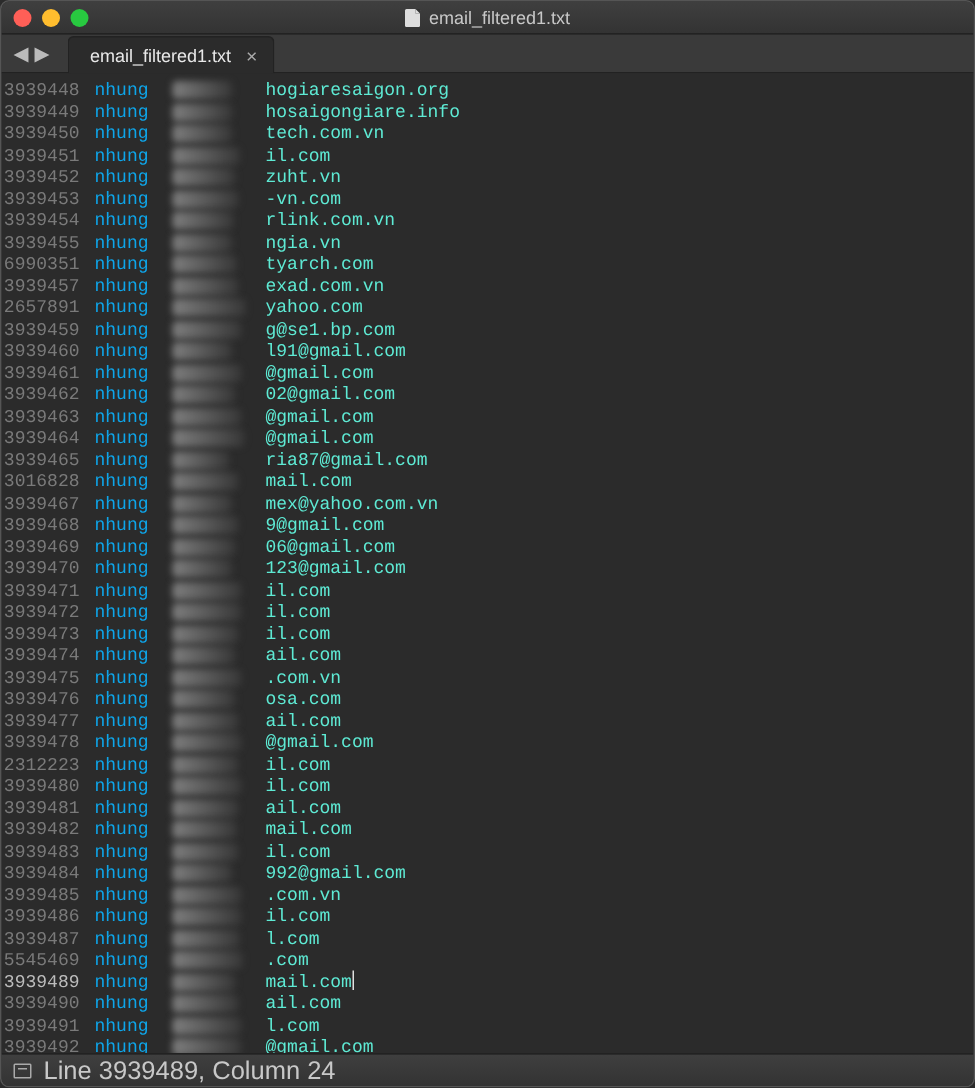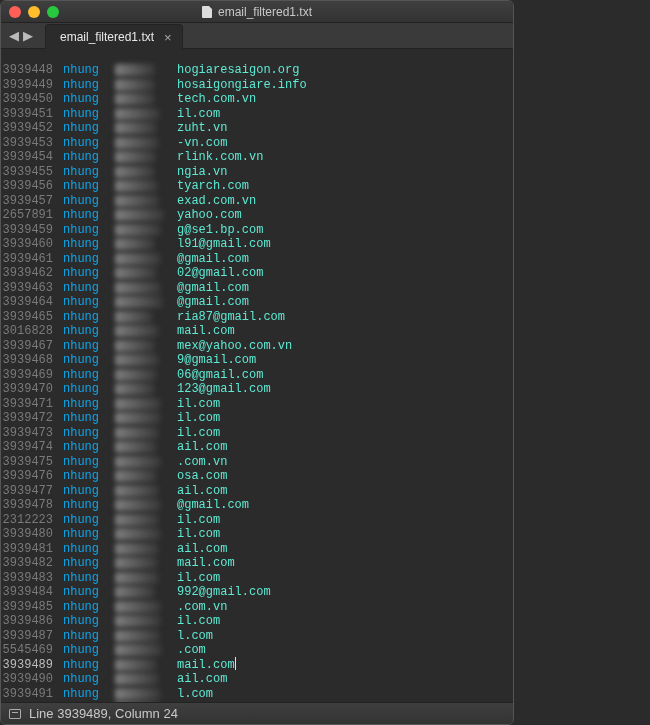--- a/index.html
+++ b/index.html
@@ -5,21 +5,21 @@
   * { margin: 0; padding: 0; box-sizing: border-box; }
   body {
     font-family: "Helvetica Neue", Arial, sans-serif;
     background: #2b2b2b;
     width: 650px;
     height: 725px;
     overflow: hidden;
     position: relative;
   }
   .window {
-    width: 514px;
+    width: 650px;
     height: 725px;
     background: #2b2b2b;
     display: flex;
     flex-direction: column;
     border: 1px solid #555;
     border-radius: 6px;
     overflow: hidden;
   }
   .titlebar {
     height: 22px;
@@ -114,21 +114,20 @@
     background: #2b2b2b;
     overflow: hidden;
     font-family: Menlo, Consolas, "Courier New", monospace;
     font-size: 12px;
     color: #d6d6d6;
     position: relative;
   }
   .lines {
     padding: 4px 0 4px 0;
     line-height: 14.5px;
-    margin-top: 10px;
   }
   .line {
     display: flex;
     white-space: pre;
     height: 14.5px;
   }
   .ln {
     width: 62px;
     text-align: right;
     padding-right: 10px;
@@ -165,21 +164,21 @@
   .line.sel .ln { color: #bdbdbd; }
   .statusbar {
     height: 22px;
     background: linear-gradient(#3f3f3f, #333333);
     border-top: 1px solid #222;
     display: flex;
     align-items: center;
     gap: 8px;
     padding: 0 8px;
     color: #c8c8c8;
-    font-size: 13px;
+    font-size: 17px;
   }
   .status-icon {
     width: 12px; height: 10px;
     border: 1px solid #aaa;
     border-radius: 1px;
     position: relative;
   }
   .status-icon::after {
     content: "";
     position: absolute;
@@ -221,21 +220,21 @@
   <div class="editor">
     <div class="lines" id="lines">
         <div class="line"><span class="ln">3939448</span><span class="col1">nhung</span><span class="colmid"><span class="blur" style="width: 40px;"></span></span><span class="col3">hogiaresaigon.org</span></div>
         <div class="line"><span class="ln">3939449</span><span class="col1">nhung</span><span class="colmid"><span class="blur" style="width: 40px;"></span></span><span class="col3">hosaigongiare.info</span></div>
         <div class="line"><span class="ln">3939450</span><span class="col1">nhung</span><span class="colmid"><span class="blur" style="width: 40px;"></span></span><span class="col3">tech.com.vn</span></div>
         <div class="line"><span class="ln">3939451</span><span class="col1">nhung</span><span class="colmid"><span class="blur" style="width: 45px;"></span></span><span class="col3">il.com</span></div>
         <div class="line"><span class="ln">3939452</span><span class="col1">nhung</span><span class="colmid"><span class="blur" style="width: 42px;"></span></span><span class="col3">zuht.vn</span></div>
         <div class="line"><span class="ln">3939453</span><span class="col1">nhung</span><span class="colmid"><span class="blur" style="width: 44px;"></span></span><span class="col3">-vn.com</span></div>
         <div class="line"><span class="ln">3939454</span><span class="col1">nhung</span><span class="colmid"><span class="blur" style="width: 41px;"></span></span><span class="col3">rlink.com.vn</span></div>
         <div class="line"><span class="ln">3939455</span><span class="col1">nhung</span><span class="colmid"><span class="blur" style="width: 40px;"></span></span><span class="col3">ngia.vn</span></div>
-        <div class="line"><span class="ln">3939456</span><span class="col1">nhung</span><span class="colmid"><span class="blur" style="width: 43px;"></span></span><span class="col3">tyarch.com</span></div>
+        <div class="line"><span class="ln">6990351</span><span class="col1">nhung</span><span class="colmid"><span class="blur" style="width: 43px;"></span></span><span class="col3">tyarch.com</span></div>
         <div class="line"><span class="ln">3939457</span><span class="col1">nhung</span><span class="colmid"><span class="blur" style="width: 44px;"></span></span><span class="col3">exad.com.vn</span></div>
         <div class="line"><span class="ln">2657891</span><span class="col1">nhung</span><span class="colmid"><span class="blur" style="width: 49px;"></span></span><span class="col3">yahoo.com</span></div>
         <div class="line"><span class="ln">3939459</span><span class="col1">nhung</span><span class="colmid"><span class="blur" style="width: 46px;"></span></span><span class="col3">g@se1.bp.com</span></div>
         <div class="line"><span class="ln">3939460</span><span class="col1">nhung</span><span class="colmid"><span class="blur" style="width: 40px;"></span></span><span class="col3">l91@gmail.com</span></div>
         <div class="line"><span class="ln">3939461</span><span class="col1">nhung</span><span class="colmid"><span class="blur" style="width: 46px;"></span></span><span class="col3">@gmail.com</span></div>
         <div class="line"><span class="ln">3939462</span><span class="col1">nhung</span><span class="colmid"><span class="blur" style="width: 42px;"></span></span><span class="col3">02@gmail.com</span></div>
         <div class="line"><span class="ln">3939463</span><span class="col1">nhung</span><span class="colmid"><span class="blur" style="width: 46px;"></span></span><span class="col3">@gmail.com</span></div>
         <div class="line"><span class="ln">3939464</span><span class="col1">nhung</span><span class="colmid"><span class="blur" style="width: 48px;"></span></span><span class="col3">@gmail.com</span></div>
         <div class="line"><span class="ln">3939465</span><span class="col1">nhung</span><span class="colmid"><span class="blur" style="width: 38px;"></span></span><span class="col3">ria87@gmail.com</span></div>
         <div class="line"><span class="ln">3016828</span><span class="col1">nhung</span><span class="colmid"><span class="blur" style="width: 44px;"></span></span><span class="col3">mail.com</span></div>

